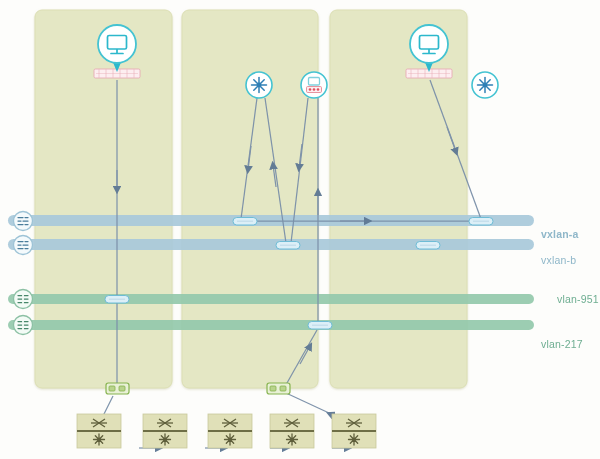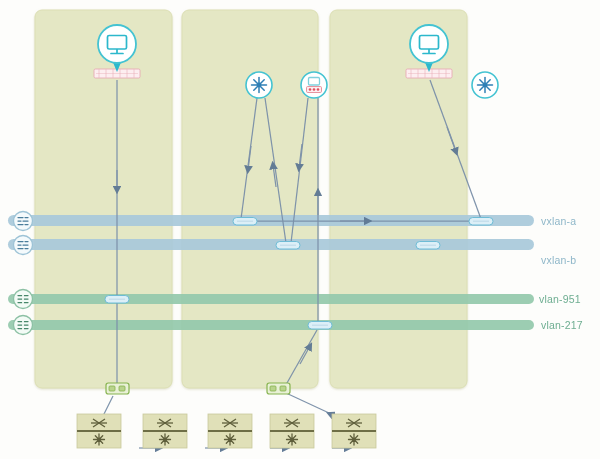--- a/index.html
+++ b/index.html
@@ -301,18 +301,18 @@
         </g>
         <g stroke="#5f5f3c" stroke-width="1.3" fill="none" stroke-linecap="round">
           <path d="M 354 434 v 11 M 348.5 439.5 h 11 M 350.3 435.8 L 357.7 443.2 M 357.7 435.8 L 350.3 443.2"></path>
           <circle cx="354" cy="439.5" r="1.7" fill="#5f5f3c" stroke="none"></circle>
         </g>
       </g>
     </g>
 
   </svg>
 
-  <div class="net-label vxlan" style="left:541px; top:215px;">vxlan-a</div>
+  <div class="net-label vxlan" style="left:541px; top:228px;font-weight:bold;">vxlan-a</div>
   <div class="net-label vxlan" style="left:541px; top:254px;">vxlan-b</div>
-  <div class="net-label vlan" style="left:539px; top:293px;">vlan-951</div>
-  <div class="net-label vlan" style="left:541px; top:319px;">vlan-217</div>
+  <div class="net-label vlan" style="left:557px; top:293px;">vlan-951</div>
+  <div class="net-label vlan" style="left:541px; top:338px;">vlan-217</div>
 
 </div>
 
 </body></html>

